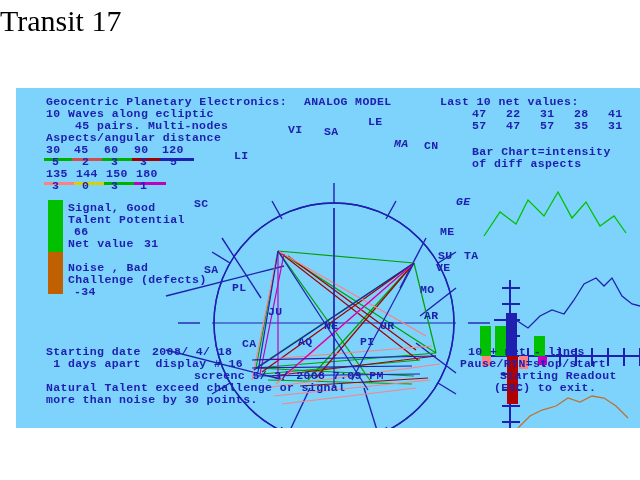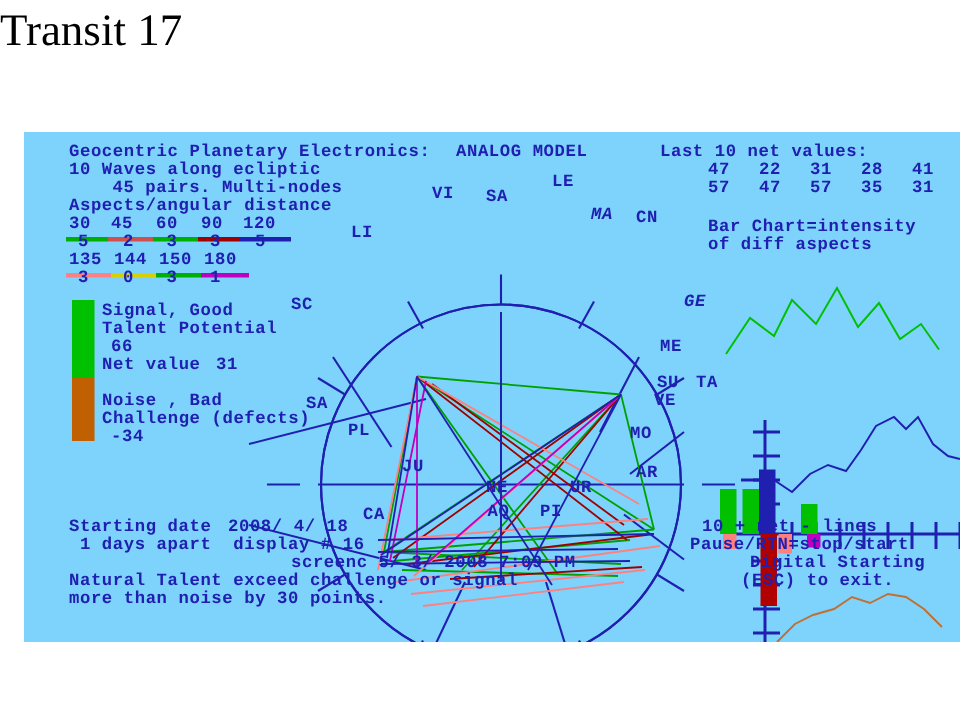--- a/index.html
+++ b/index.html
@@ -235,21 +235,21 @@
   <div class="t" style="left:424px;top:138px;">ME</div>
   <div class="t" style="left:422px;top:162px;">SU</div>
   <div class="t" style="left:448px;top:162px;">TA</div>
   <div class="t" style="left:420px;top:174px;">VE</div>
   <div class="t" style="left:404px;top:196px;">MO</div>
   <div class="t" style="left:408px;top:222px;">AR</div>
   <div class="t" style="left:216px;top:194px;">PL</div>
   <div class="t" style="left:226px;top:218px;margin-top:32px;">CA</div>
   <div class="t" style="left:252px;top:218px;">JU</div>
   <div class="t" style="left:308px;top:232px;">NE</div>
-  <div class="t" style="left:282px;top:248px;margin-left:27px;">AQ</div>
+  <div class="t" style="left:282px;top:248px;">AQ</div>
   <div class="t" style="left:344px;top:248px;">PI</div>
   <div class="t" style="left:364px;top:232px;">UR</div>
 
   <div class="t" style="left:424px;top:8px;">Last 10 net values:</div>
   <div class="t" style="left:456px;top:20px;">47</div>
   <div class="t" style="left:490px;top:20px;">22</div>
   <div class="t" style="left:524px;top:20px;">31</div>
   <div class="t" style="left:558px;top:20px;">28</div>
   <div class="t" style="left:592px;top:20px;">41</div>
   <div class="t" style="left:456px;top:32px;">57</div>
@@ -263,16 +263,16 @@
 
   <div class="t" style="left:30px;top:258px;">Starting date</div>
   <div class="t" style="left:136px;top:258px;">2008/ 4/ 18</div>
   <div class="t" style="left:30px;top:270px;"> 1 days apart  display # 16</div>
   <div class="t" style="left:178px;top:282px;">screenc 5/ 3/ 2008 7:09 PM</div>
   <div class="t" style="left:30px;top:294px;">Natural Talent exceed challenge or signal</div>
   <div class="t" style="left:30px;top:306px;">more than noise by 30 points.</div>
 
   <div class="t" style="left:452px;top:258px;">10 + net - lines</div>
   <div class="t" style="left:444px;top:270px;">Pause/RTN=stop/start</div>
-  <div class="t" style="left:484px;top:282px;">Digital Starting</div>
+  <div class="t" style="left:484px;top:282px;">Starting Readout</div>
   <div class="t" style="left:478px;top:294px;">(ESC) to exit.</div>
 
 </div>
 
 </body></html>

